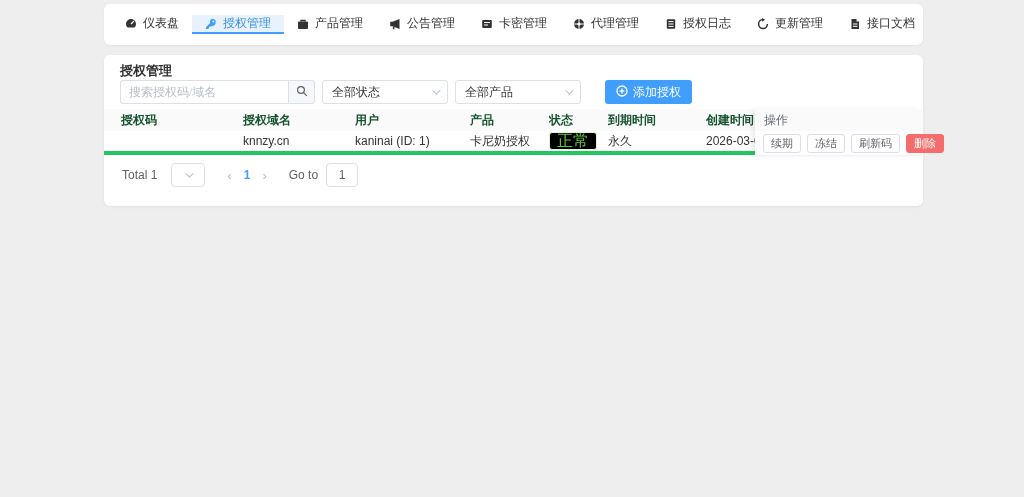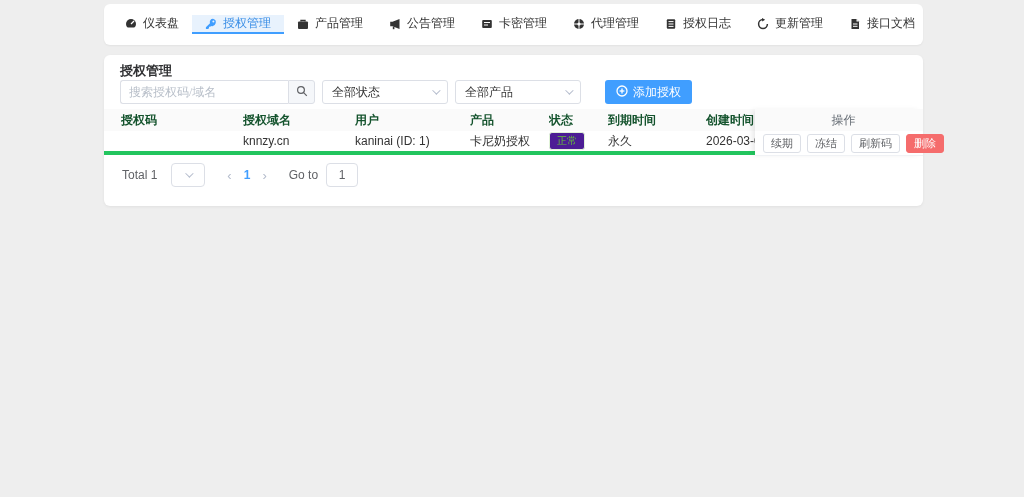--- a/index.html
+++ b/index.html
@@ -65,31 +65,31 @@
     position:absolute; left:0; top:54px; width:716px; height:22px;
     background:#fafafa; color:#14532d;font-weight:bold;
   }
   .thead .tgrid, .trow .tgrid { height:100%; }
   .trow {
     position:absolute; left:0; top:76px; width:819px; height:24px;
     border-bottom:4px solid #22c55e; color:#333;
   }
   .cell { overflow:hidden; white-space:nowrap; padding-right:6px; }
   .badge {
-    display:inline-block; background:#4c1d95; border:1px solid #e1f3d8; color:#67c23a;
-    font-size:10px; padding:1px 7px; border-radius:3px; line-height:14px;
+    display:inline-block; background:#000000; border:1px solid #e1f3d8; color:#67c23a;
+    font-size:16px; padding:1px 7px; border-radius:3px; line-height:14px;
   }
   
   .ops {
     position:absolute; right:0; top:54px; width:168px; height:47px;
     box-shadow:-4px 0 6px -2px rgba(0,0,0,.10);
   }
   .ops-head {
     height:22px; background:#fafafa; color:#646b73;
-    display:flex; align-items:center; padding-left:9px;justify-content:center;
+    display:flex; align-items:center; padding-left:9px;
   }
   .ops-row {
     height:25px; background:#fff; border-bottom:1px solid #f0f2f5;
     display:flex; align-items:center; gap:6px; padding-left:8px;
   }
   .mini-btn {
     height:19px; background:#fff; border:1px solid #dcdfe6; border-radius:3px;
     color:#606266; font-size:11px; padding:0 7px; cursor:pointer; white-space:nowrap;
     font-family:inherit;
   }

